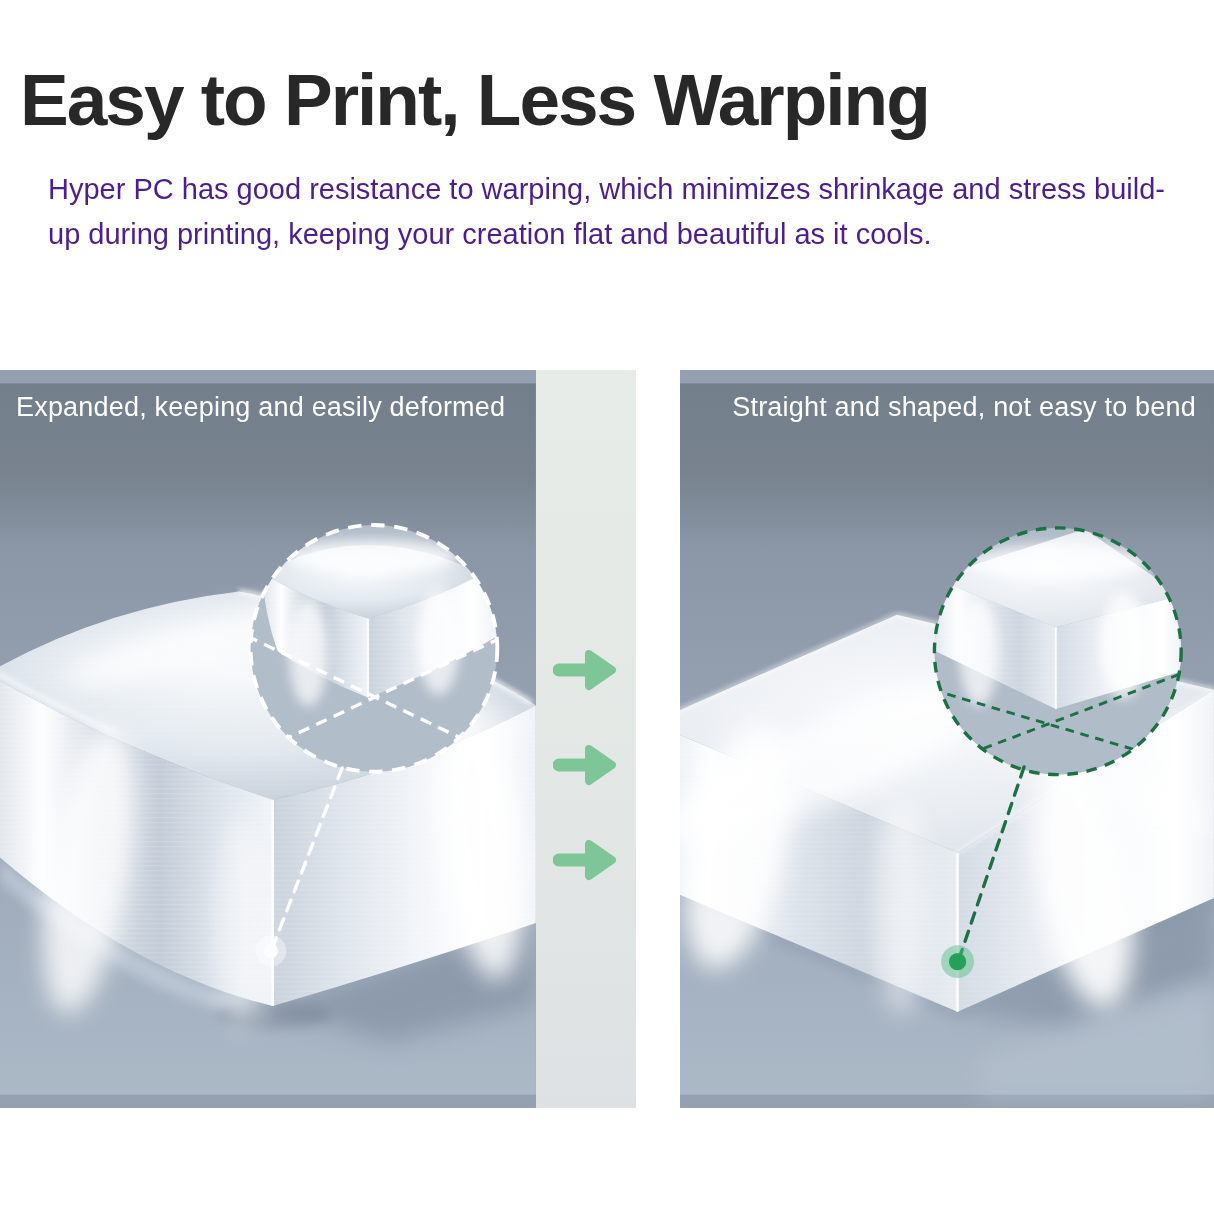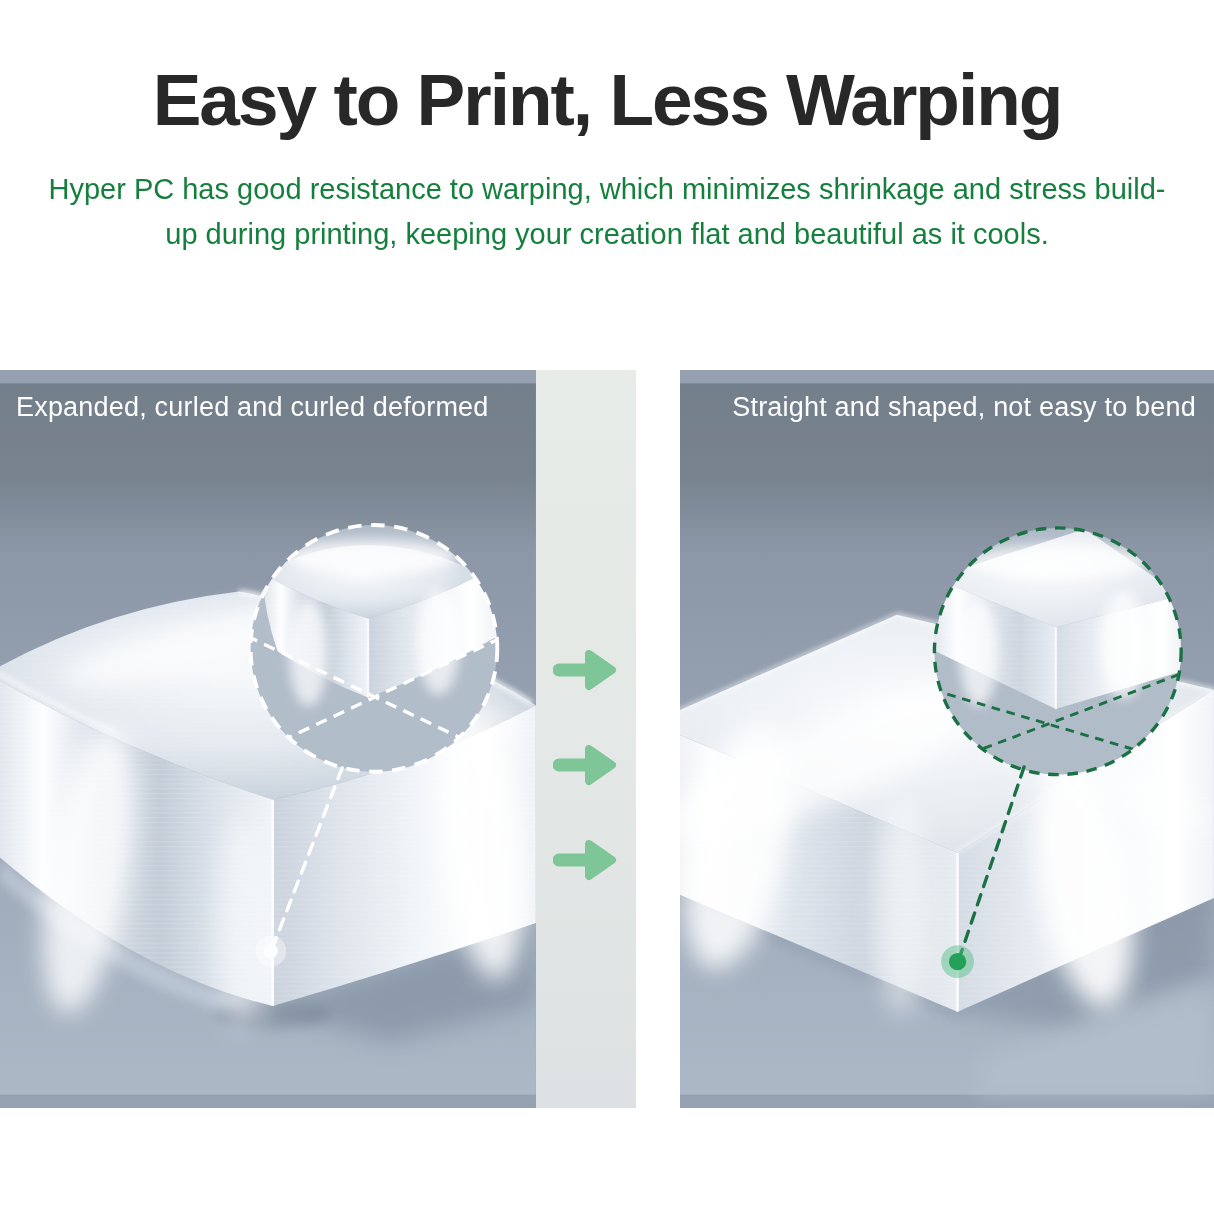--- a/index.html
+++ b/index.html
@@ -2,28 +2,28 @@
 <html><head>
 <meta charset="utf-8">
 <style>
   html,body{margin:0;padding:0;background:#ffffff;}
   .canvas{
     position:relative;width:1214px;height:1214px;margin:0 auto;
     background:#ffffff;overflow:hidden;
     font-family:"Liberation Sans", sans-serif;
   }
   
-  .header{position:absolute;top:0;left:0;width:1214px;text-align:center;}
+  .header{position:absolute;top:0;left:0;width:1214px;}
   .title{
     margin:62px 20px 0;font-size:73px;font-weight:bold;color:#282828;
     letter-spacing:-2px;line-height:1.05;
   }
   .desc{
     margin:28px auto 0;max-width:1118px;font-size:29px;line-height:1.55;
-    color:#15803d;
+    color:#4c1d95;
   }
   
   .compare{position:absolute;top:370px;left:0;width:1214px;height:738px;display:flex;}
   .panel{position:relative;height:738px;overflow:hidden;background:#95a1b1;}
   .panel.left{width:556px;}
   .panel.right{width:554px;margin-left:44px;}
   .scene{position:absolute;top:0;left:0;width:100%;height:100%;display:block;}
   .panel-label{
     position:absolute;top:22px;z-index:6;font-size:27px;font-weight:500;
     color:#ffffff;letter-spacing:.2px;white-space:nowrap;
@@ -138,21 +138,21 @@
           <path d="M382 244 L382 326" stroke="#ffffff" stroke-width="2" opacity="0.9"></path>
           <path d="M256 262 L516 386" stroke="#ffffff" stroke-width="3.5" stroke-dasharray="12 8" fill="none"></path>
           <path d="M520 264 L260 386" stroke="#ffffff" stroke-width="3.5" stroke-dasharray="12 8" fill="none"></path>
         </g>
         <circle cx="388" cy="275" r="128" fill="none" stroke="#ffffff" stroke-width="4" stroke-dasharray="14 10"></circle>
 
         <path d="M355 399 L283 585" stroke="#ffffff" stroke-width="3.5" stroke-dasharray="12 9" stroke-linecap="round" fill="none"></path>
         <circle cx="281" cy="589" r="16" fill="#ffffff" opacity="0.4"></circle>
         <circle cx="281" cy="589" r="7.5" fill="#fcfdfe"></circle>
       </svg>
-      <span class="panel-label">Expanded, curled and curled deformed</span>
+      <span class="panel-label">Expanded, keeping and easily deformed</span>
     </div>
 
     <div class="divider">
       <div class="arrows">
         <svg class="arrow" viewBox="0 0 66 46" aria-hidden="true">
           <path d="M6 23 H38" stroke="#7ec697" stroke-width="13" stroke-linecap="round" fill="none"></path>
           <path d="M36 7 L59 23 L36 39 Z" fill="#7ec697" stroke="#7ec697" stroke-width="8" stroke-linejoin="round"></path>
         </svg>
         <svg class="arrow" viewBox="0 0 66 46" aria-hidden="true">
           <path d="M6 23 H38" stroke="#7ec697" stroke-width="13" stroke-linecap="round" fill="none"></path>

